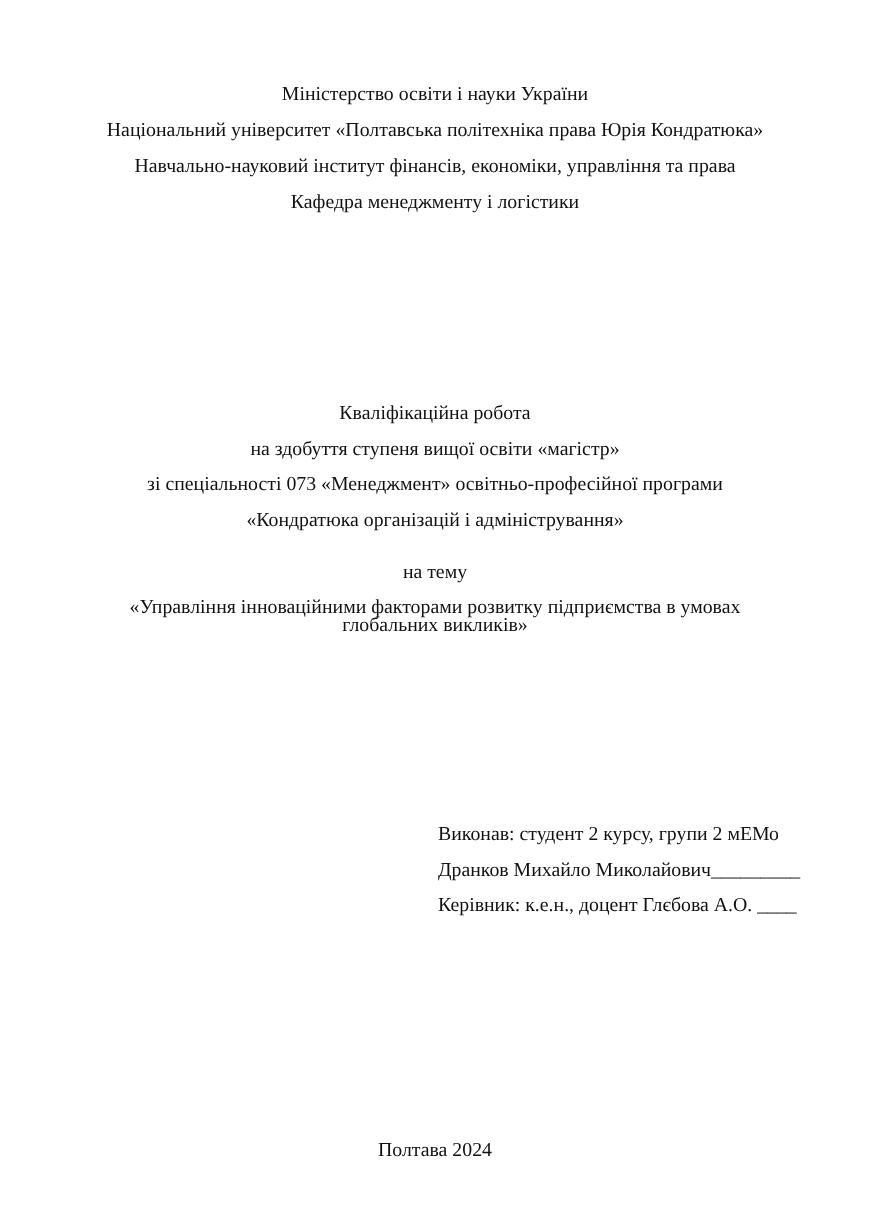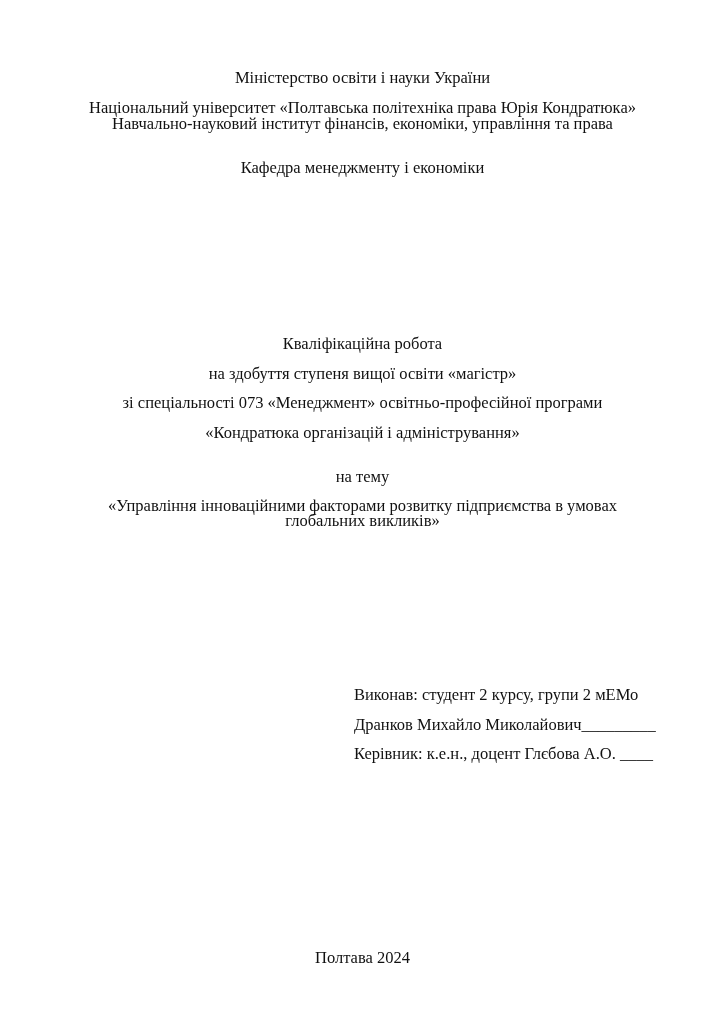--- a/index.html
+++ b/index.html
@@ -7,31 +7,31 @@
       width: 725px; height: 1024px; position: relative; overflow: hidden;
       font-family: "Liberation Serif", "DejaVu Serif", serif;
       color: #111111;
       font-size: 16.5px;
     }
     .line {
       position: absolute; left: 0; width: 725px; text-align: center;
       white-space: nowrap; line-height: 20px;
     }
     .sig {
-      position: absolute; left: 354px; white-space: nowrap; line-height: 20px;
+      position: absolute; left: 365px; white-space: nowrap; line-height: 20px;
     }
   </style>
 </head>
 <body>
 
 <div>
   <div class="line" style="top:68px">Міністерство освіти і науки України</div>
   <div class="line" style="top:98px">Національний  університет «Полтавська політехніка  права Юрія Кондратюка»</div>
-  <div class="line" style="top:114px">Навчально-науковий інститут фінансів, економіки, управління та права</div>
-  <div class="line" style="top:158px">Кафедра менеджменту і економіки</div>
+  <div class="line" style="top:128px">Навчально-науковий інститут фінансів, економіки, управління та права</div>
+  <div class="line" style="top:158px">Кафедра менеджменту і логістики</div>
 
   <div class="line" style="top:334px">Кваліфікаційна  робота</div>
   <div class="line" style="top:364px">на здобуття ступеня вищої освіти «магістр»</div>
   <div class="line" style="top:393px">зі спеціальності 073 «Менеджмент» освітньо-професійної програми</div>
   <div class="line" style="top:423px">«Кондратюка організацій і адміністрування»</div>
   <div class="line" style="top:467px">на тему</div>
   <div class="line" style="top:496px">«Управління інноваційними факторами розвитку підприємства в умовах</div>
   <div class="line" style="top:511px">глобальних викликів»</div>
 
   <div class="sig" style="top:685px">Виконав: студент 2 курсу, групи 2 мЕМо</div>

